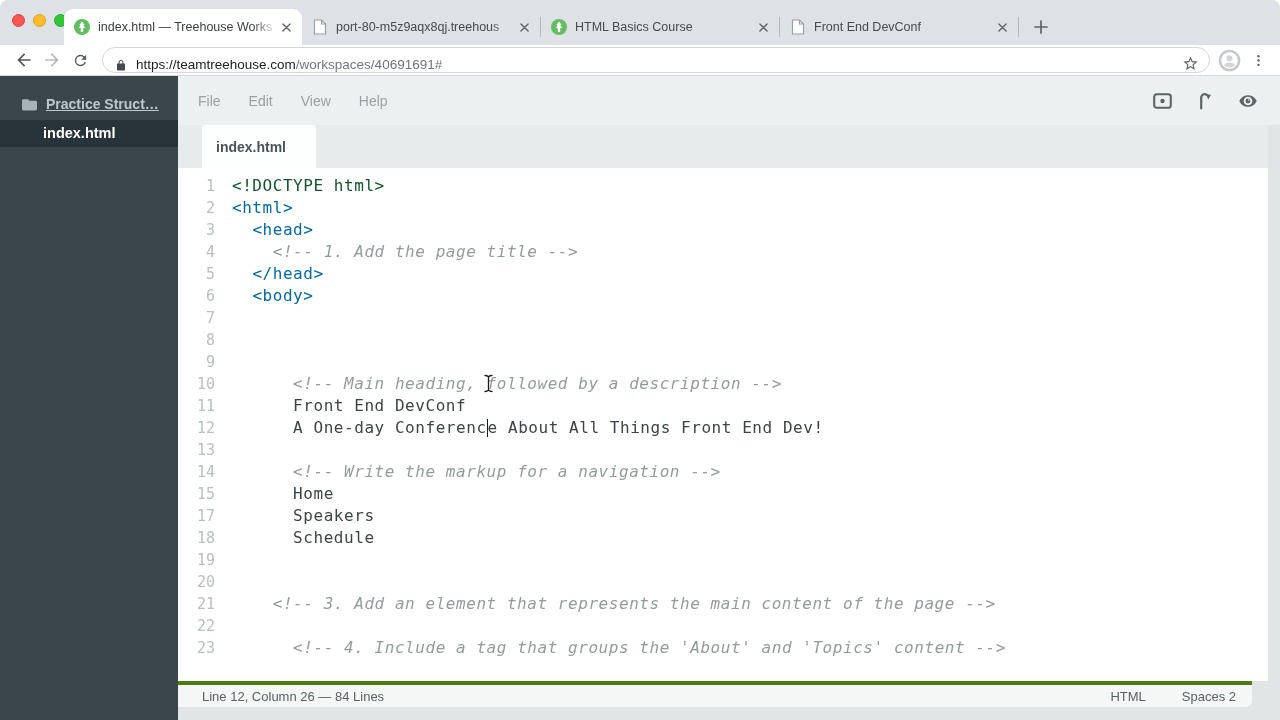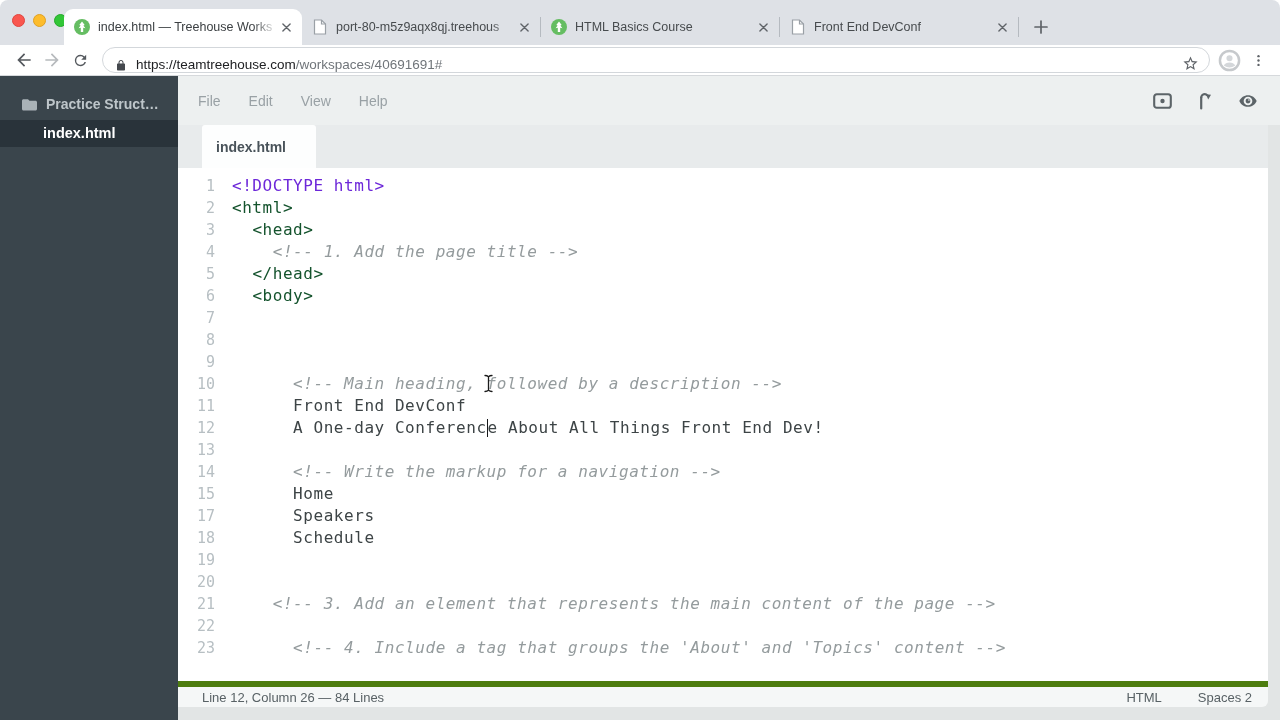--- a/index.html
+++ b/index.html
@@ -27,46 +27,46 @@
   .urlbox { flex:1; height:26px; margin:0 8px; border:1px solid #d3d7db; border-radius:14px; background:#fff; display:flex; align-items:flex-end; padding:0 10px 0 12px; font-size:13.5px; }
   .urlbox .lock { margin-right:9px; display:flex; }
   .url-host { color:#202124; }
   .url-path { color:#70757a; }
   .url-star { margin-left:auto; display:flex; }
   .tb-right { display:flex; align-items:center; gap:10px; padding-right:4px; }
 
   
   .page { display:flex; height:644px; }
   .sidebar { flex:none; width:178px; background:#3a454c; }
-  .proj-row { display:flex; align-items:center; gap:9px; padding:20px 16px 8px 22px; color:#bec6ca; font-size:14px; font-weight:bold; white-space:nowrap; }
+  .proj-row { display:flex; align-items:center; gap:9px; padding:20px 16px 8px 22px; color:#bec6ca; font-size:14px; font-weight:bold; white-space:nowrap;text-decoration:underline; }
   .file-row { height:27px; line-height:27px; padding-left:43px; color:#fff; font-size:14.5px; font-weight:bold; }
   .file-row.selected { background:#29333a; }
 
   .main { flex:1; display:flex; flex-direction:column; background:#e2e5e5; min-width:0; }
   .ed-header { flex:none; height:49px; background:#edf0f0; display:flex; align-items:center; padding:0 22px 0 20px; }
   .menu-item { font-size:14px; color:#99a1a5; margin-right:28px; }
   .hdr-icons { margin-left:auto; display:flex; align-items:center; gap:25px; }
   .hdr-icons .hicon { display:flex; align-items:center; justify-content:center; }
 
   .ed-tabbar { flex:none; height:43px; background:#e8ebec; margin-right:12px; display:flex; align-items:flex-end; padding-left:24px; }
   .ed-tab { width:114px; height:43px; background:#fdfefe; display:flex; align-items:center; padding-left:14px; font-size:14px; font-weight:bold; color:#49535a; border-radius:3px 3px 0 0; }
 
   .ed-body { flex:1; background:#ffffff; margin-right:12px; position:relative; overflow:hidden; }
   .code-area { padding-top:7px; }
   .code-line { display:flex; height:22px; font-family:"DejaVu Sans Mono", monospace; font-size:16px; line-height:22px; }
   .gutter { flex:none; width:44px; text-align:right; padding-right:7px; color:#b7bfc3; font-size:15px; }
   .codetxt { white-space:pre; padding-left:10px; letter-spacing:0.55px; color:#3d4446; }
-  .tok-doctype { color:#6d28d9; }
-  .tok-tag { color:#14532d; }
+  .tok-doctype { color:#14532d; }
+  .tok-tag { color:#0369a1; }
   .tok-comment { color:#949b9d; font-style:italic; }
   .tok-text { color:#3d4446; }
   .caret { display:inline-block; width:0; height:18px; border-left:1.6px solid #16181a; vertical-align:-4px; }
   .ibeam { position:absolute; left:305px; top:206px; }
 
-  .statusbar { flex:none; height:26px; margin-right:12px; background:#f5f7f7; border-top:6px solid #4d7c0f; border-radius:0 0 6px 0; display:flex; align-items:center; font-size:13px; color:#586165; padding:0 16px 0 24px; }
+  .statusbar { flex:none; height:26px; margin-right:28px; background:#f5f7f7; border-top:4px solid #4d7c0f; border-radius:0 0 6px 0; display:flex; align-items:center; font-size:13px; color:#586165; padding:0 16px 0 24px; }
   .sb-right { margin-left:auto; display:flex; gap:36px; }
   .bottom-strip { flex:none; height:13px; background:#e2e5e5; }
 </style>
 </head>
 <body>
 
 <div class="screen">
 
   <div class="tabstrip">
     <div class="traffic">

